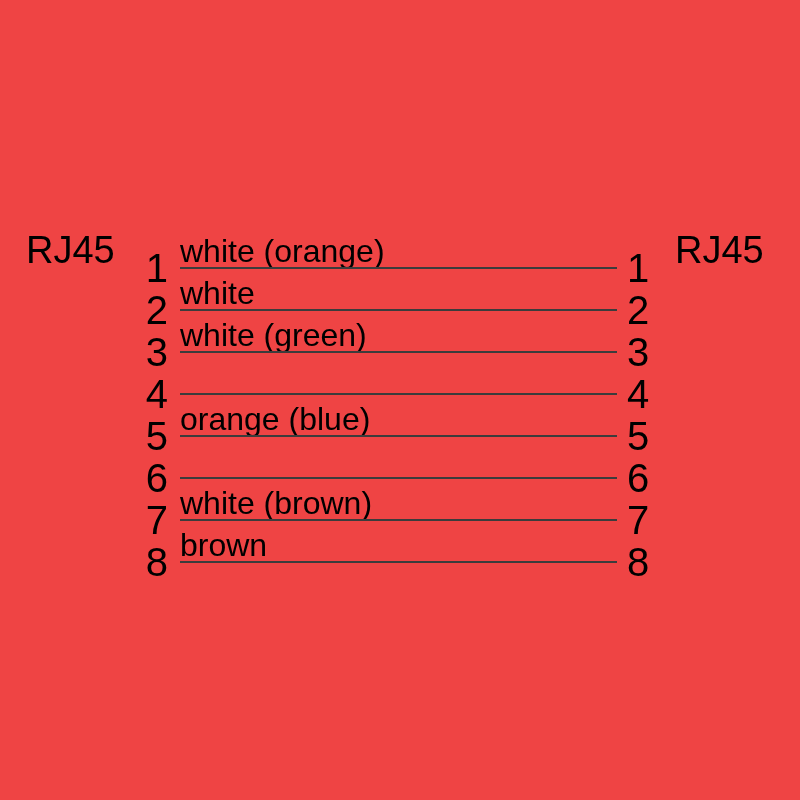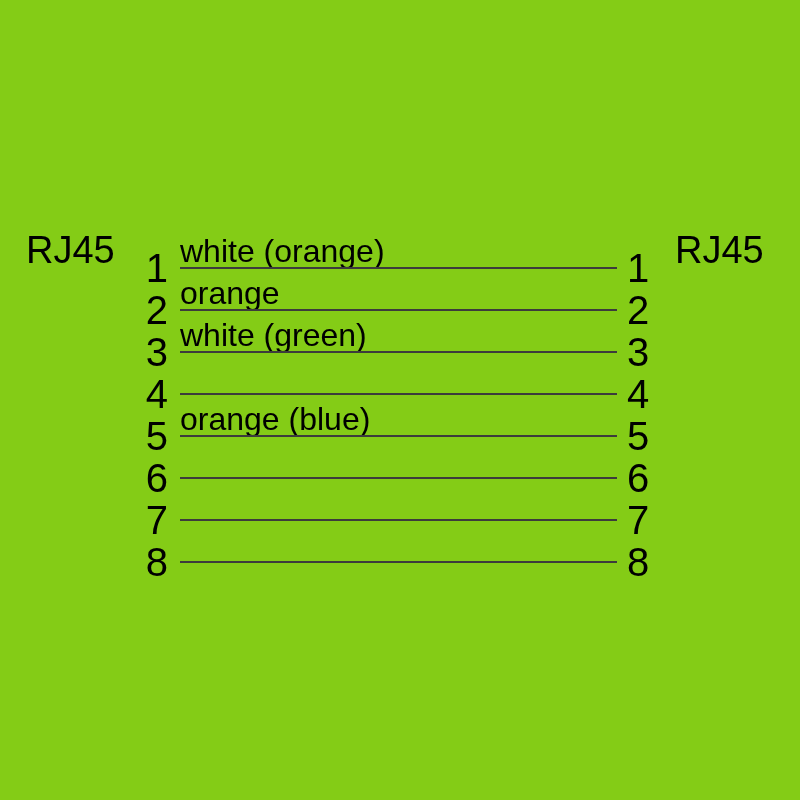--- a/index.html
+++ b/index.html
@@ -9,21 +9,21 @@
     height: 800px;
     background: #ffffff;
     overflow: hidden;
     font-family: "Liberation Sans", sans-serif;
     color: #000000;
   }
   .diagram {
     position: relative;
     width: 800px;
     height: 800px;
-    background: #84cc16;
+    background: #ef4444;
   }
   .connector-label {
     position: absolute;
     top: 231px;
     font-size: 38px;
     line-height: 1;
     white-space: nowrap;
     color: #000000;
   }
   .connector-left  { left: 26px; }
@@ -83,21 +83,21 @@
 
   <div class="wire-row" style="--y:267px">
     <span class="pin pin-left">1</span>
     <div class="wire-label">white (orange)</div>
     <div class="wire-line"></div>
     <span class="pin pin-right">1</span>
   </div>
 
   <div class="wire-row" style="--y:309px">
     <span class="pin pin-left">2</span>
-    <div class="wire-label">orange</div>
+    <div class="wire-label">white</div>
     <div class="wire-line"></div>
     <span class="pin pin-right">2</span>
   </div>
 
   <div class="wire-row" style="--y:351px">
     <span class="pin pin-left">3</span>
     <div class="wire-label">white (green)</div>
     <div class="wire-line"></div>
     <span class="pin pin-right">3</span>
   </div>
@@ -116,23 +116,25 @@
   </div>
 
   <div class="wire-row" style="--y:477px">
     <span class="pin pin-left">6</span>
     <div class="wire-line"></div>
     <span class="pin pin-right">6</span>
   </div>
 
   <div class="wire-row" style="--y:519px">
     <span class="pin pin-left">7</span>
+    <div class="wire-label">white (brown)</div>
     <div class="wire-line"></div>
     <span class="pin pin-right">7</span>
   </div>
 
   <div class="wire-row" style="--y:561px">
     <span class="pin pin-left">8</span>
+    <div class="wire-label">brown</div>
     <div class="wire-line"></div>
     <span class="pin pin-right">8</span>
   </div>
 
 </div>
 
 </body></html>

